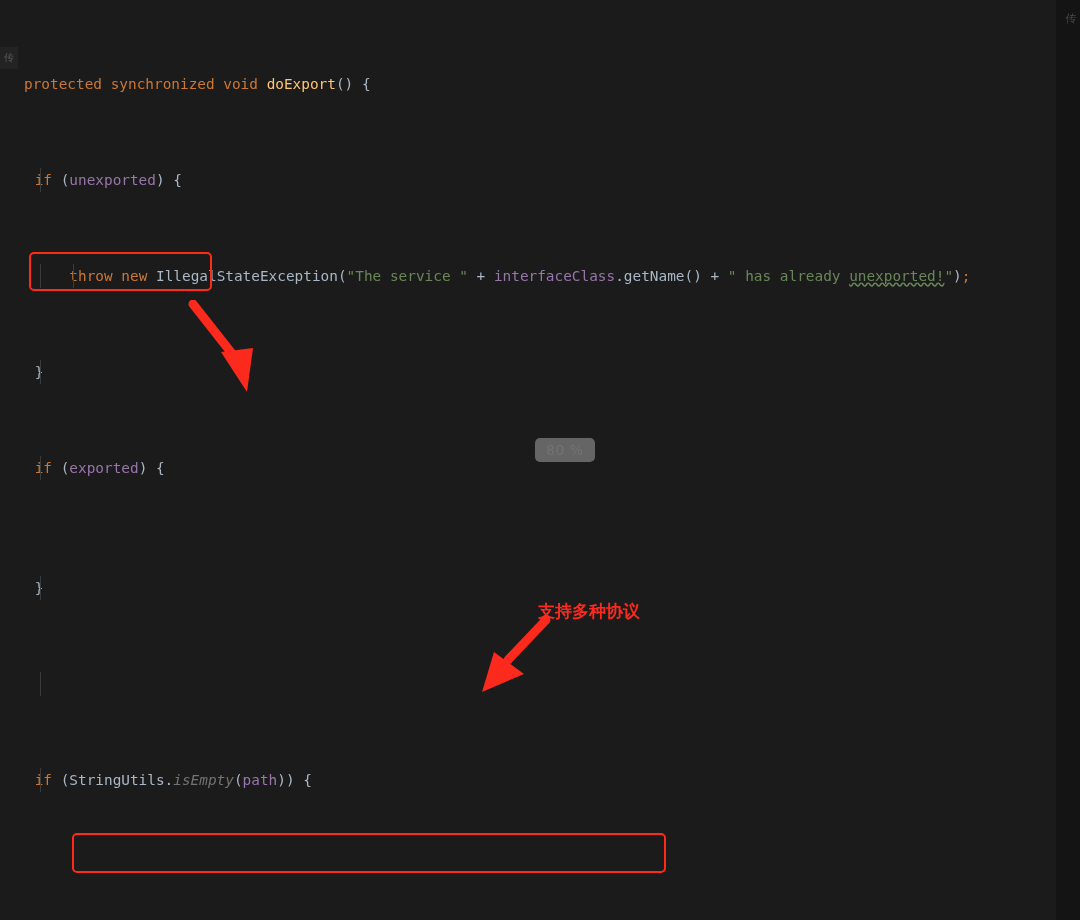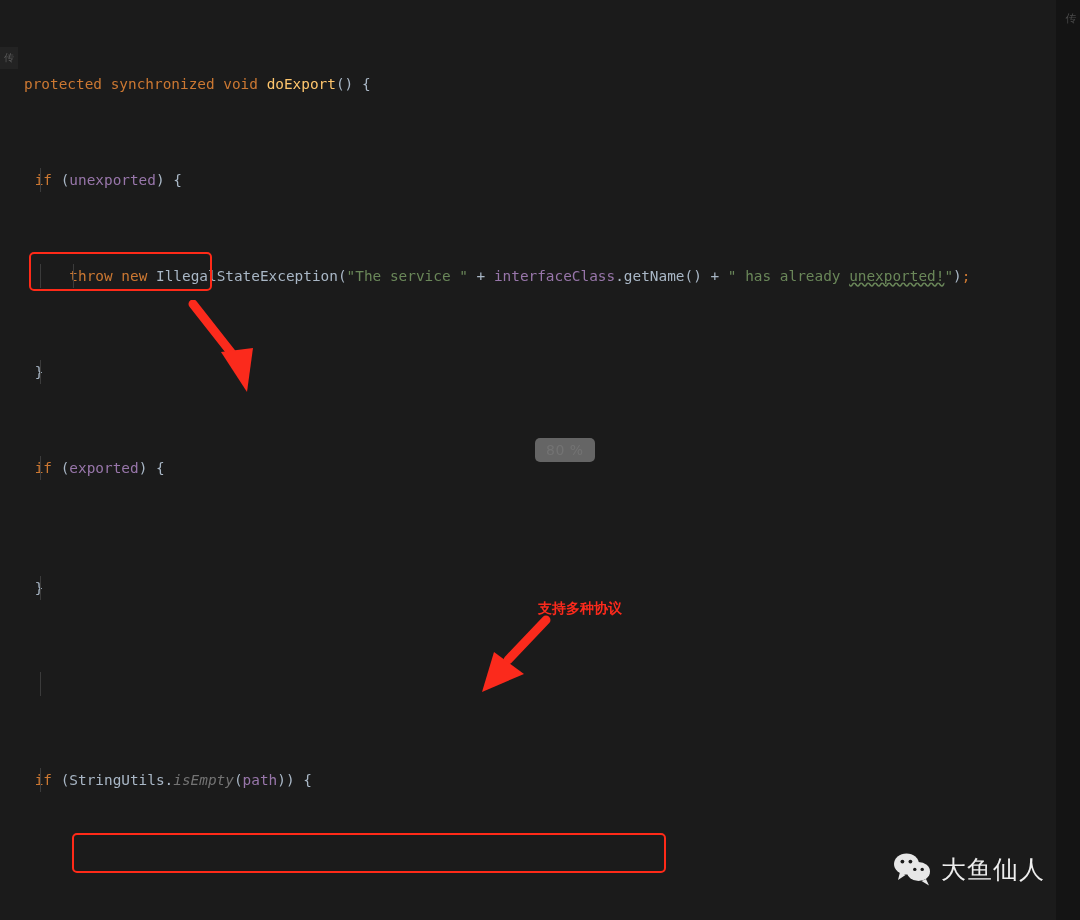--- a/index.html
+++ b/index.html
@@ -93,21 +93,21 @@
   .redbox {
     position: absolute;
     border: 2.5px solid #ff2a18;
     border-radius: 5px;
     pointer-events: none;
   }
   .ann-text {
     position: absolute;
     color: #fb2a1c;
     font-family: "DejaVu Sans", sans-serif;
-    font-size: 14px;
+    font-size: 17px;
     font-weight: 700;
     white-space: nowrap;
   }
   .arrow { position: absolute; }
 
   .zoom-badge {
     position: absolute;
     background: rgba(122,122,122,0.78);
     color: #737373;
     font-family: "DejaVu Sans", sans-serif;
@@ -253,28 +253,15 @@
 
   <div class="ann-text" style="left:538px; top:600px;">支持多种协议</div>
 
   <svg class="arrow" style="left:450px; top:612px;" width="110" height="90" viewBox="0 0 110 90">
     <path d="M96 8 L58 48" stroke="#fb2a1c" stroke-width="9" stroke-linecap="round" fill="none"></path>
     <path d="M32 80 L44 40 L74 62 Z" fill="#fb2a1c"></path>
   </svg>
 
   <div class="redbox" style="left:72px; top:833px; width:590px; height:36px;"></div>
 
-  <div class="watermark" style="left:893px; top:852px;">
-    <svg width="40" height="34" viewBox="0 0 40 34">
-      <ellipse cx="13.5" cy="12" rx="12.5" ry="10.6" fill="#f2f2f2"></ellipse>
-      <path d="M7 20 L5 28 L12.5 23 Z" fill="#f2f2f2"></path>
-      <circle cx="9.4" cy="9.6" r="1.9" fill="#1b1b1b"></circle>
-      <circle cx="17.4" cy="9.6" r="1.9" fill="#1b1b1b"></circle>
-      <ellipse cx="25.5" cy="19.5" rx="11.5" ry="9.6" fill="#f2f2f2"></ellipse>
-      <path d="M33 27 L36 33.5 L28.5 29 Z" fill="#f2f2f2"></path>
-      <circle cx="21.8" cy="17.4" r="1.7" fill="#1b1b1b"></circle>
-      <circle cx="29.2" cy="17.4" r="1.7" fill="#1b1b1b"></circle>
-    </svg>
-    <span>大鱼仙人</span>
-  </div>
 
 
 </div>
 
 </body></html>

